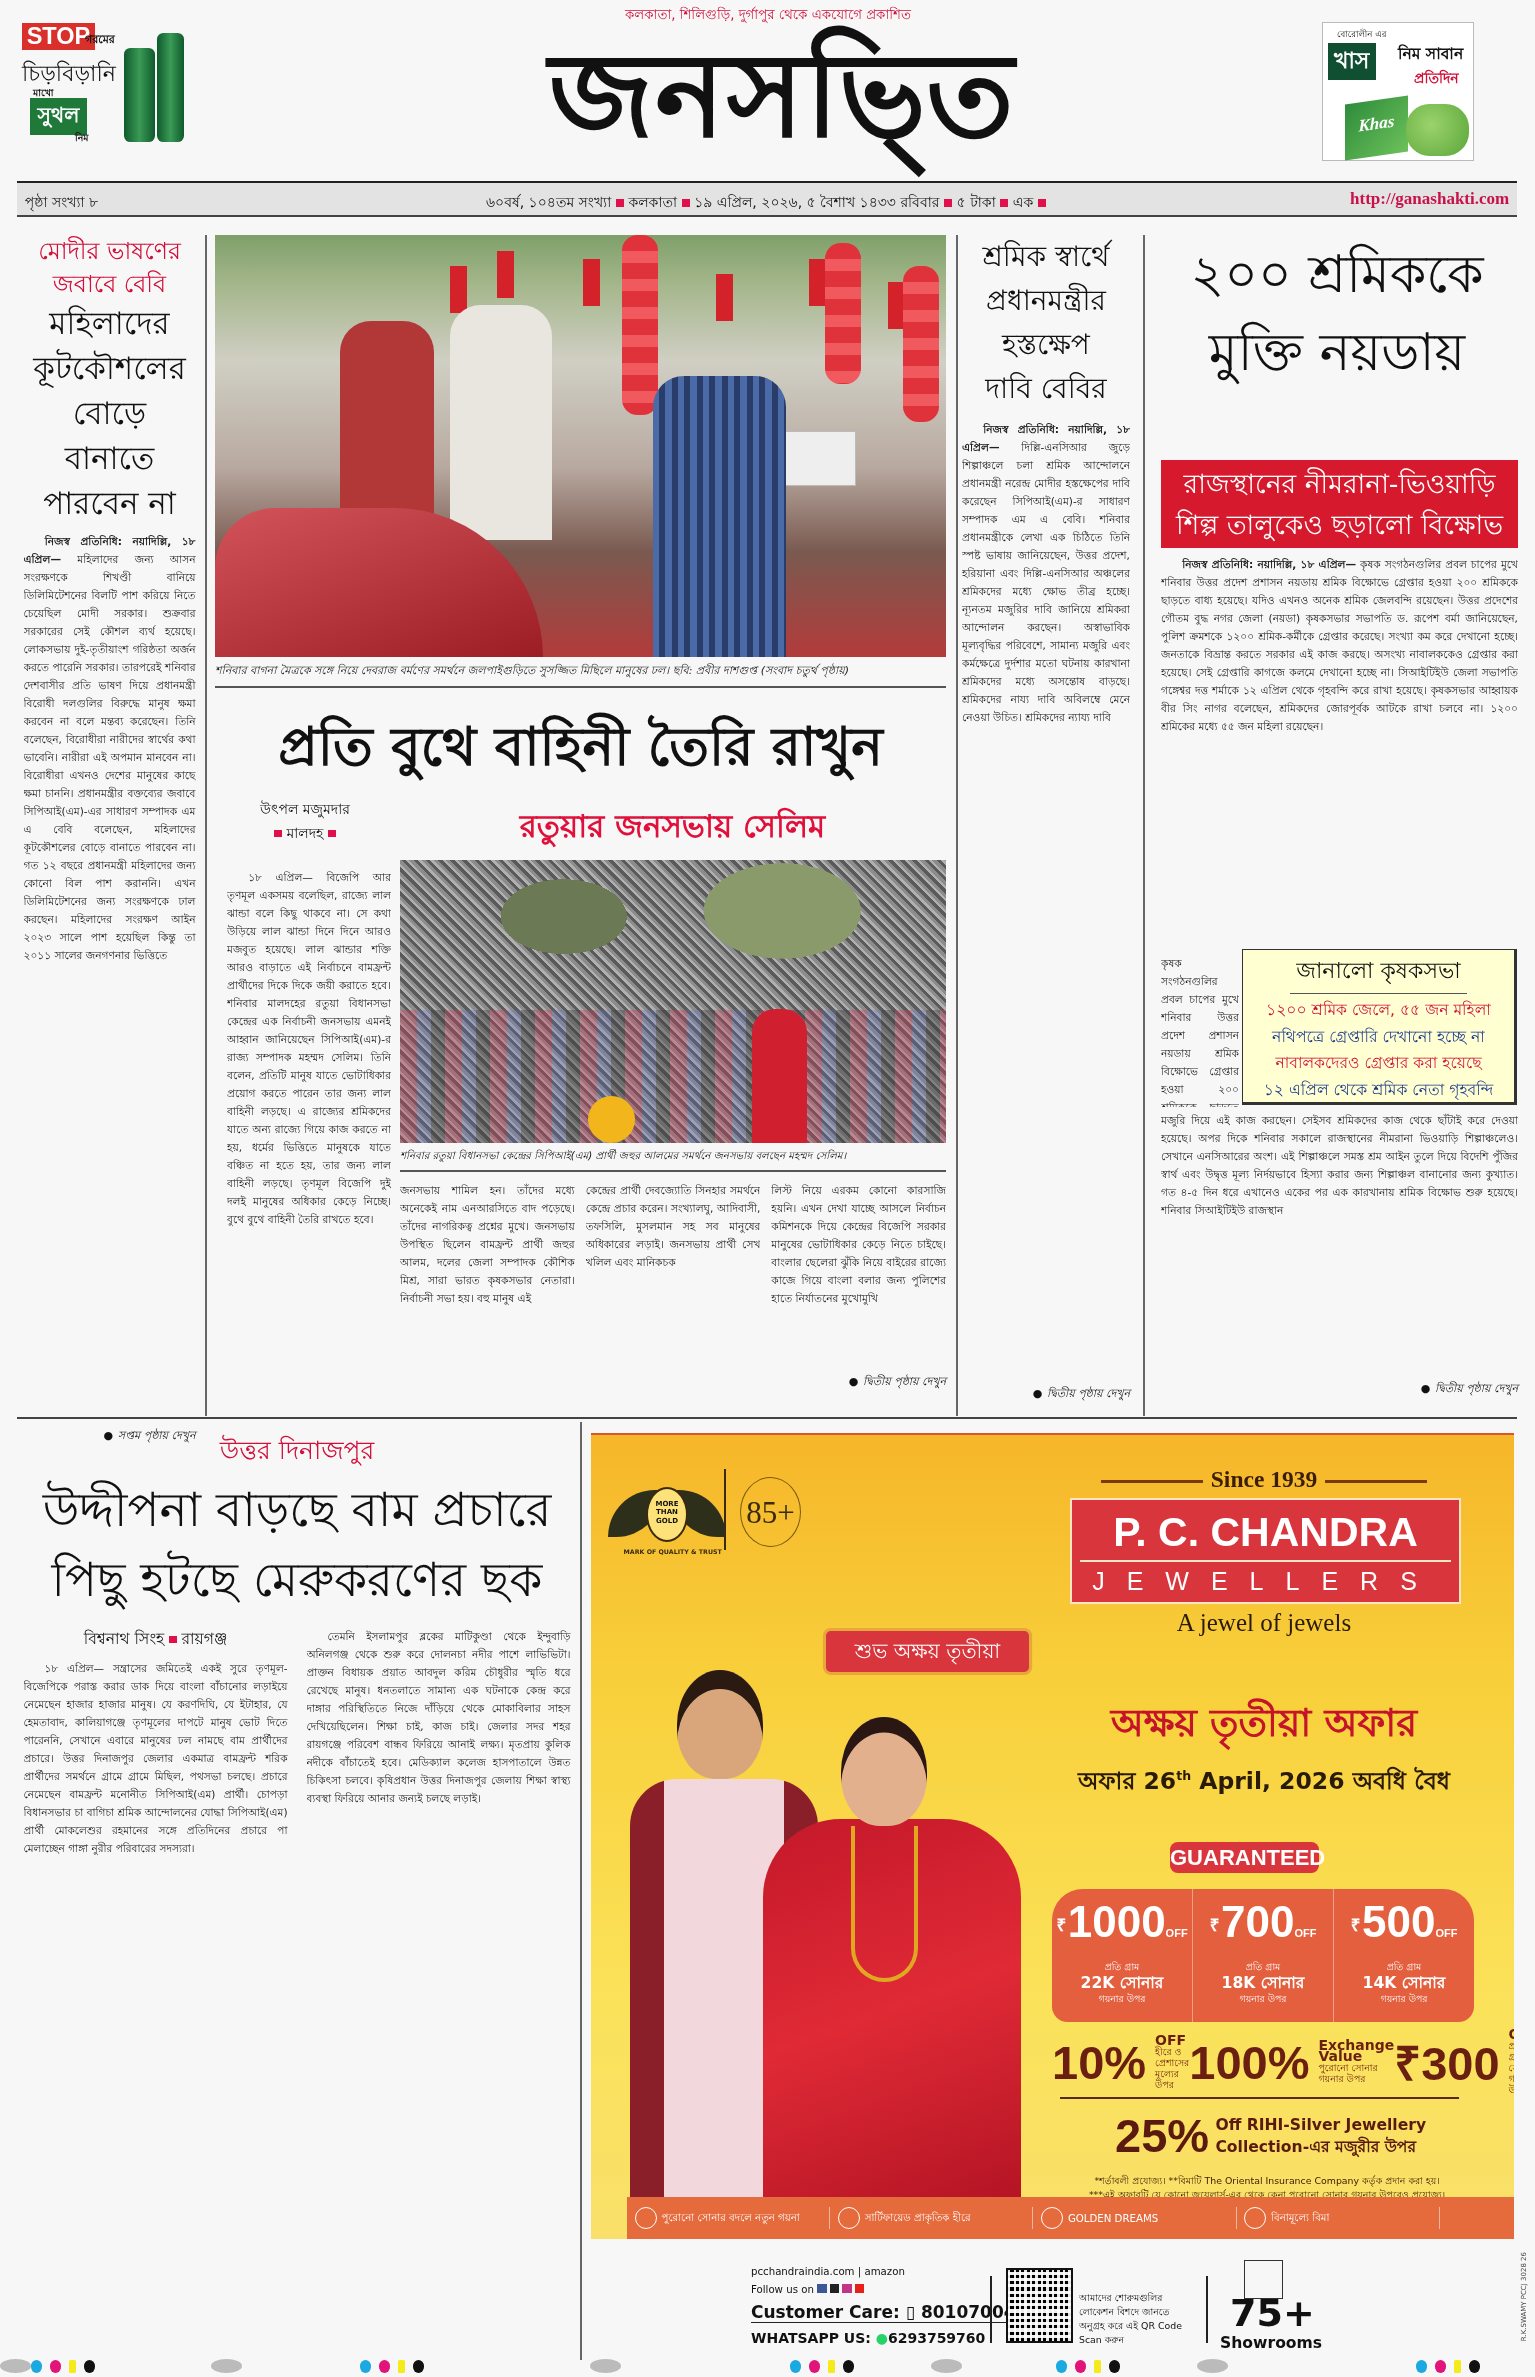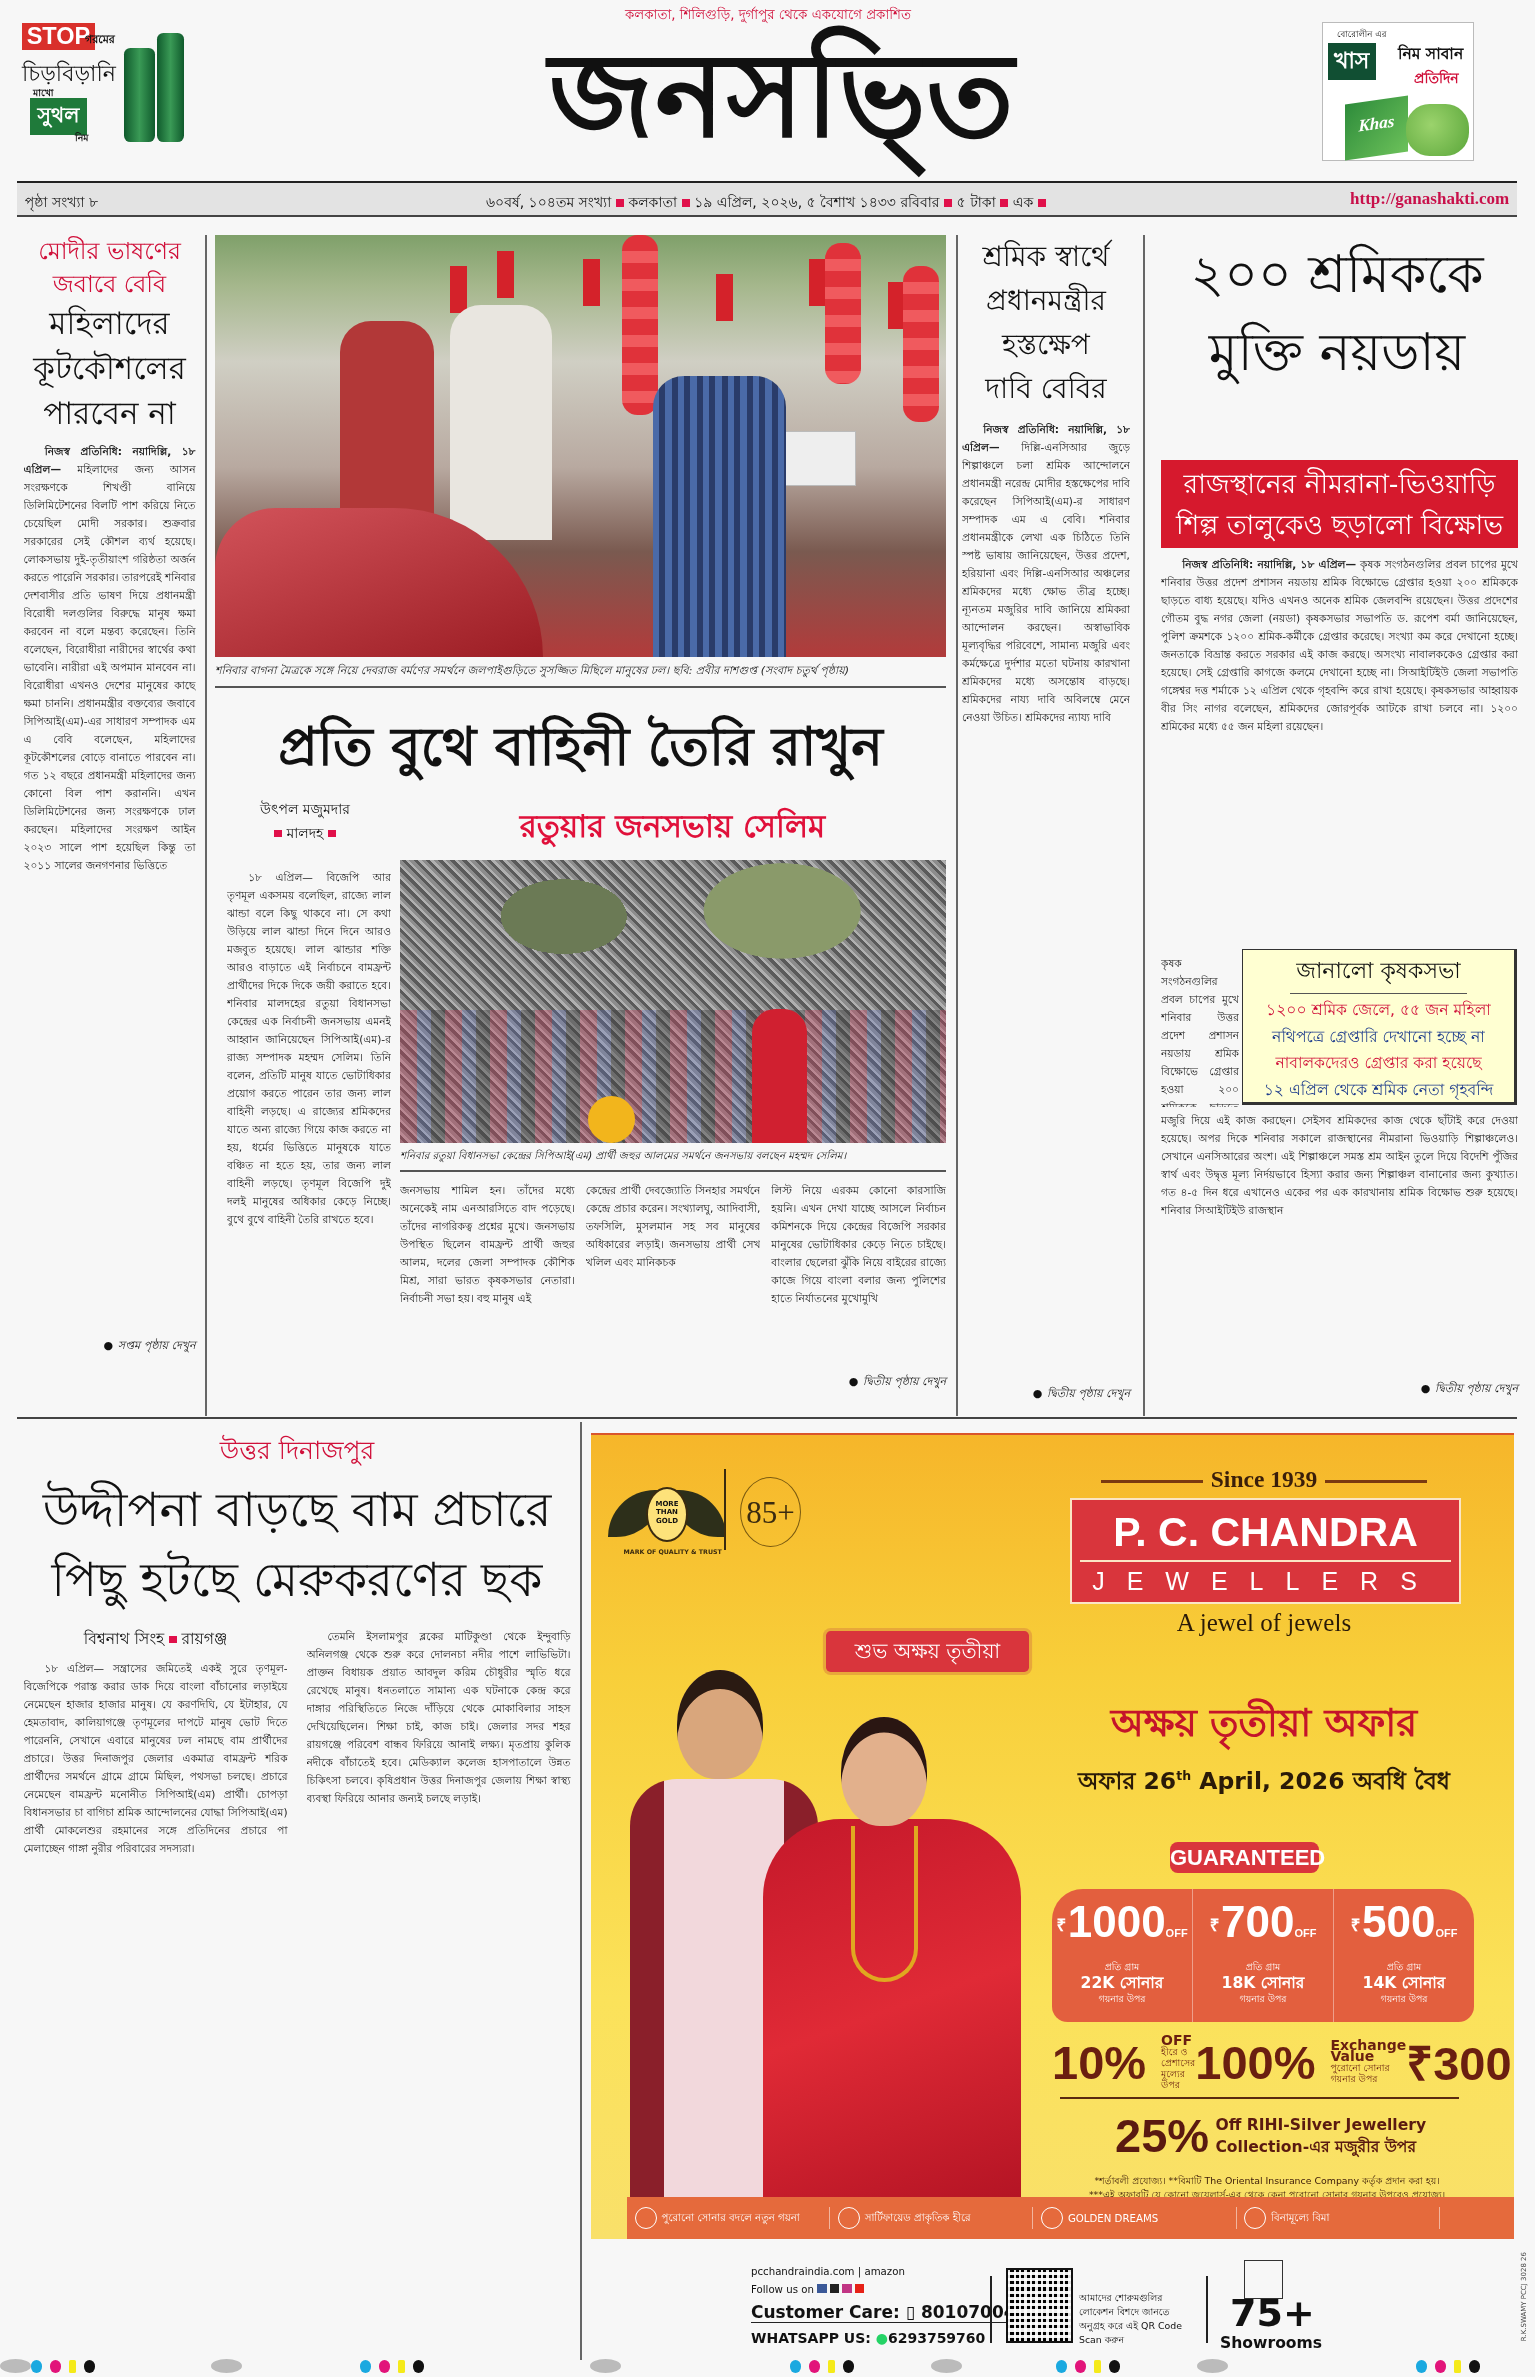--- a/index.html
+++ b/index.html
@@ -125,21 +125,21 @@
   .ad .guar { position:absolute; left: 579px; top: 407px; width: 149px; height: 31px; background: #d9353c; border-radius: 7.8px; color: #fff; text-align: center; font-size: 22px; font-weight: 700; line-height: 31px; font-family: "Liberation Sans", sans-serif; }
   .ad .discounts { position:absolute; left: 461px; top: 454px; width: 422px; height: 133px; background: #e35f3e; border-radius: 31px 31px 15.6px 15.6px; display:flex; }
   .ad .disc { flex:1; text-align:center; color:#fff; border-right: 0.8px solid rgba(255,255,255,.4); padding-top: 4.7px; }
   .ad .disc:last-child { border-right: 0; }
   .ad .disc .amt { font-size: 44px; font-weight: 700; line-height: 55px; font-family: "Liberation Sans", sans-serif; }
   .ad .disc .amt small { font-size: 11px; }
   .ad .disc .amt .rs { font-size: 17px; vertical-align: middle; margin-right: 1.6px; }
   .ad .disc .k { font-size: 15.6px; font-weight: 700; line-height: 20.3px; }
   .ad .disc .d { font-size: 9.4px; line-height: 12.5px; }
   .ad .row2 { position:absolute; left: 461px; top: 594px; width: 422px; display:flex; color: #6a1f10; }
-  .ad .row2 > div { flex: 1; display:flex; align-items: center; gap: 15px; }
+  .ad .row2 > div { flex: 1; display:flex; align-items: center; gap: 9px; }
   .ad .row2 .big { font-size: 47px; font-weight: 700; font-family: "Liberation Sans", sans-serif; }
   .ad .row2 .sm { font-size: 9.4px; line-height: 11px; }
   .ad .row2 .sm b { font-size: 14px; display:block; }
   .ad .hr { position:absolute; left: 469px; top: 662px; width: 399px; height: 1.6px; background:#5a2a10; }
   .ad .silver { position:absolute; left: 524px; top: 673px; display:flex; align-items:center; gap: 6.3px; color: #5a1a10; }
   .ad .silver .big { font-size: 47px; font-weight: 700; font-family: "Liberation Sans", sans-serif; }
   .ad .silver .txt { font-size: 15.6px; font-weight: 700; line-height: 22px; }
   .ad .fine { position:absolute; left: 469px; top: 739px; width: 414px; text-align:center; font-size: 9.4px; line-height: 14px; color: #3a1a08; }
   .ad .strip { position:absolute; left: 0; bottom: 0; width: 1071px; height: 42px; background: #e56a3c; display:flex; align-items:center; color:#fff; font-size: 10.2px; margin-left: 36px; }
   .ad .strip > div { flex: 1; border-right: 0.8px solid rgba(255,255,255,.5); padding: 0 7.8px; display:flex; align-items:center; gap: 4.7px; }
@@ -218,20 +218,21 @@
 <div class="abs hrule" style="left:17px;top:1417px;width:1500px;"></div>
 
 <div class="abs col1">
   <div class="kicker-red">
     <div>মোদীর ভাষণের</div>
     <div>জবাবে বেবি</div>
   </div>
   <div class="hl-black">
     <div>মহিলাদের</div>
     <div>কূটকৌশলের</div>
+    <div>বোড়ে বানাতে</div>
     <div>পারবেন না</div>
   </div>
   <div class="body-text" style="height:892px;overflow:hidden;margin-top:6.3px;">
     <p><b>নিজস্ব প্রতিনিধি: নয়াদিল্লি, ১৮ এপ্রিল—</b> <span>মহিলাদের জন্য আসন সংরক্ষণকে শিখণ্ডী বানিয়ে ডিলিমিটেশনের বিলটি পাশ করিয়ে নিতে চেয়েছিল মোদী সরকার। শুক্রবার সরকারের সেই কৌশল ব্যর্থ হয়েছে। লোকসভায় দুই-তৃতীয়াংশ গরিষ্ঠতা অর্জন করতে পারেনি সরকার। তারপরেই শনিবার দেশবাসীর প্রতি ভাষণ দিয়ে প্রধানমন্ত্রী বিরোধী দলগুলির বিরুদ্ধে মানুষ ক্ষমা করবেন না বলে মন্তব্য করেছেন। তিনি বলেছেন, বিরোধীরা নারীদের স্বার্থের কথা ভাবেনি। নারীরা এই অপমান মানবেন না। বিরোধীরা এখনও দেশের মানুষের কাছে ক্ষমা চাননি। প্রধানমন্ত্রীর বক্তব্যের জবাবে সিপিআই(এম)-এর সাধারণ সম্পাদক এম এ বেবি বলেছেন, মহিলাদের কূটকৌশলের বোড়ে বানাতে পারবেন না। গত ১২ বছরে প্রধানমন্ত্রী মহিলাদের জন্য কোনো বিল পাশ করাননি। এখন ডিলিমিটেশনের জন্য সংরক্ষণকে ঢাল করছেন। মহিলাদের সংরক্ষণ আইন ২০২৩ সালে পাশ হয়েছিল কিন্তু তা ২০১১ সালের জনগণনার ভিত্তিতে</span></p>
   </div>
   <div class="see-more">সপ্তম পৃষ্ঠায় দেখুন</div>
 </div>
 
 <div class="abs photo1">
   <div class="flag" style="left:235px;top:31px;"></div>

